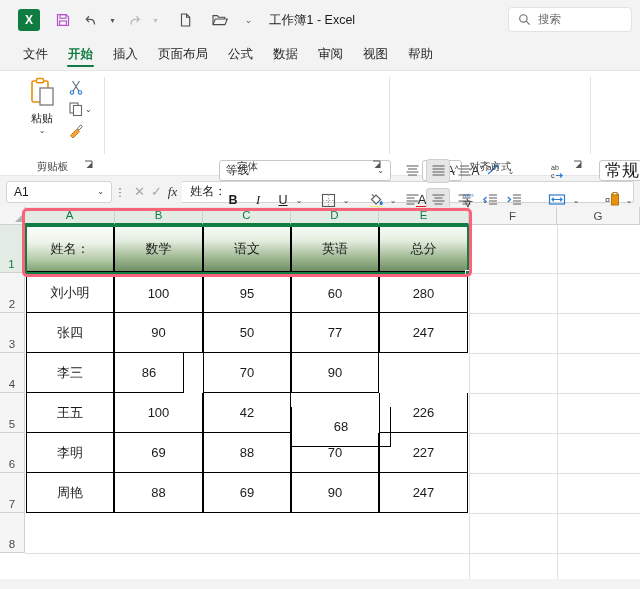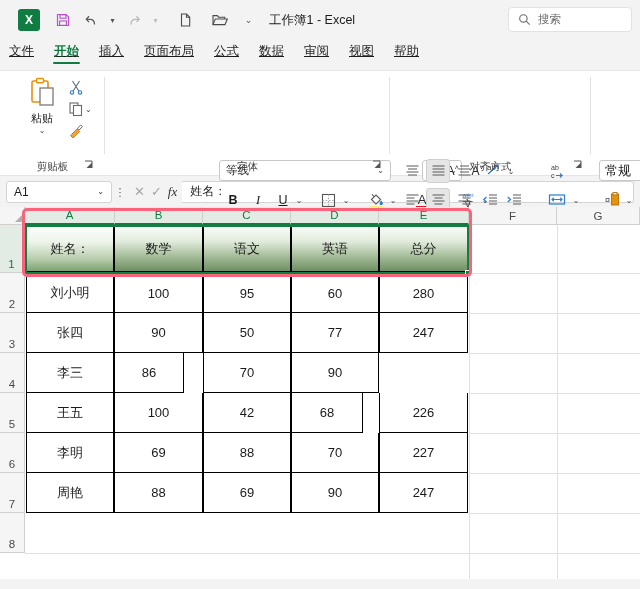--- a/index.html
+++ b/index.html
@@ -36,22 +36,22 @@
   }
   .searchbox{
     position:absolute;left:508px;top:7px;width:124px;height:25px;
     background:#ffffff;border:1px solid #e2e2e2;border-radius:4px;
     display:flex;align-items:center;gap:7px;padding:0 9px;box-sizing:border-box;
   }
   .searchbox .ph{font-size:11.5px;color:#6b6b6b;}
 
   
   .tabbar{
-    height:30px;background:#f3f3f3;display:flex;align-items:flex-start;
-    padding-left:0;box-sizing:border-box;gap:2px;text-decoration:underline;
+    height:30px;background:#f3f3f3;display:flex;align-items:center;
+    padding-left:14px;box-sizing:border-box;gap:2px;
   }
   .tab{
     font-size:12.5px;color:#262626;padding:3px 9px 5px 9px;
     position:relative;white-space:nowrap;cursor:default;
   }
   .tab.active{color:#107c41;font-weight:bold;}
   .tab.active:after{
     content:"";position:absolute;left:8px;right:8px;bottom:1px;height:2px;
     background:#107c41;border-radius:1px;
   }
@@ -111,21 +111,21 @@
     justify-content:center;border-radius:3px;cursor:default;
   }
   .alignbtn.sel{background:#e6e6e6;border:1px solid #cfcfcf;box-sizing:border-box;}
 
   
   .numfmt{
     position:absolute;left:606px;top:89px;width:46px;height:21px;
     border:1px solid #c8c8c8;border-radius:3px;background:#fff;
     display:flex;align-items:center;box-sizing:border-box;
   }
-  .numfmt .val{font-size:13px;padding-left:5px;color:#1b1b1b;}
+  .numfmt .val{font-size:17px;padding-left:5px;color:#1b1b1b;}
 
   
   .fbar{
     height:32px;background:#f3f3f3;display:flex;align-items:center;
     padding:0 6px;box-sizing:border-box;gap:0;
     border-top:1px solid #e6e6e6;
   }
   .namebox{
     width:106px;height:22px;background:#fff;border:1px solid #d4d4d4;
     border-radius:3px;display:flex;align-items:center;box-sizing:border-box;
@@ -564,21 +564,21 @@
     <div class="cell body" style="left:379px;top:106px;width:89px;height:40px">247</div>
 
     <div class="cell body" style="left:26px;top:146px;width:88px;height:40px">李三</div>
     <div class="cell body" style="left:114px;top:146px;width:70px;height:40px">86</div>
     <div class="cell body" style="left:203px;top:146px;width:88px;height:40px">70</div>
     <div class="cell body" style="left:291px;top:146px;width:88px;height:40px">90</div>
 
     <div class="cell body" style="left:26px;top:186px;width:88px;height:40px">王五</div>
     <div class="cell body" style="left:114px;top:186px;width:89px;height:40px">100</div>
     <div class="cell body" style="left:203px;top:186px;width:88px;height:40px">42</div>
-    <div class="cell body" style="left:291px;top:186px;width:72px;height:40px">68</div>
+    <div class="cell body" style="left:291px;top:200px;width:100px;height:40px">68</div>
     <div class="cell body" style="left:379px;top:186px;width:89px;height:40px">226</div>
 
     <div class="cell body" style="left:26px;top:226px;width:88px;height:40px">李明</div>
     <div class="cell body" style="left:114px;top:226px;width:89px;height:40px">69</div>
     <div class="cell body" style="left:203px;top:226px;width:88px;height:40px">88</div>
     <div class="cell body" style="left:291px;top:226px;width:88px;height:40px">70</div>
     <div class="cell body" style="left:379px;top:226px;width:89px;height:40px">227</div>
 
     <div class="cell body" style="left:26px;top:266px;width:88px;height:40px">周艳</div>
     <div class="cell body" style="left:114px;top:266px;width:89px;height:40px">88</div>

